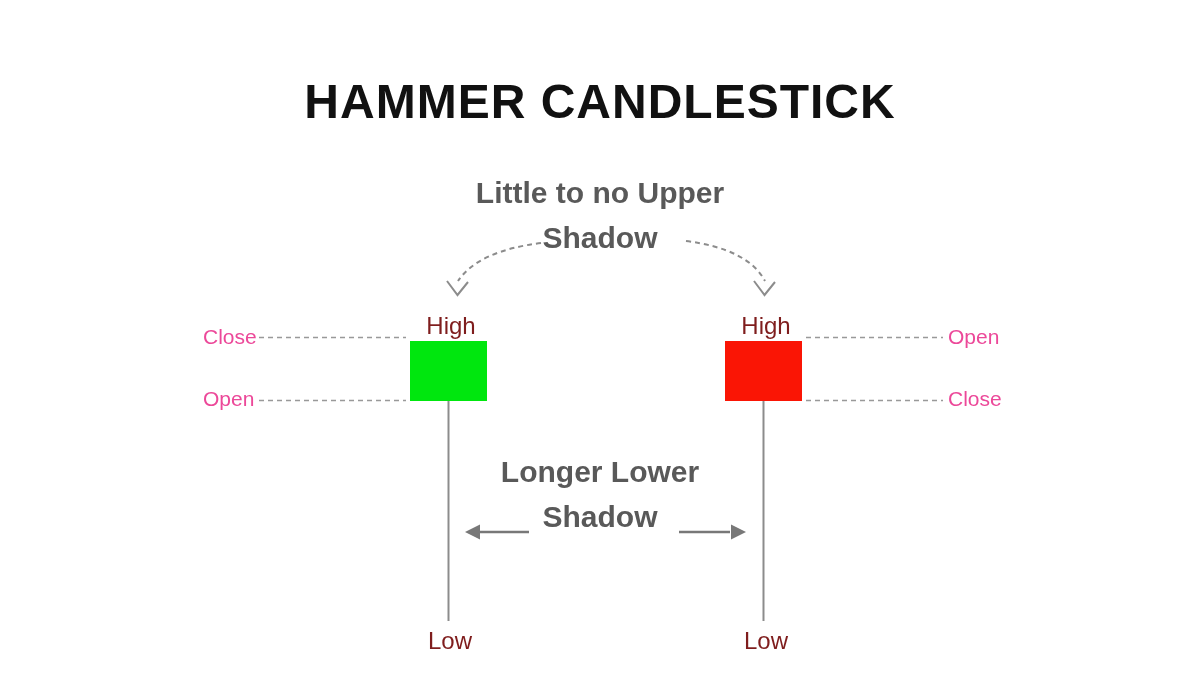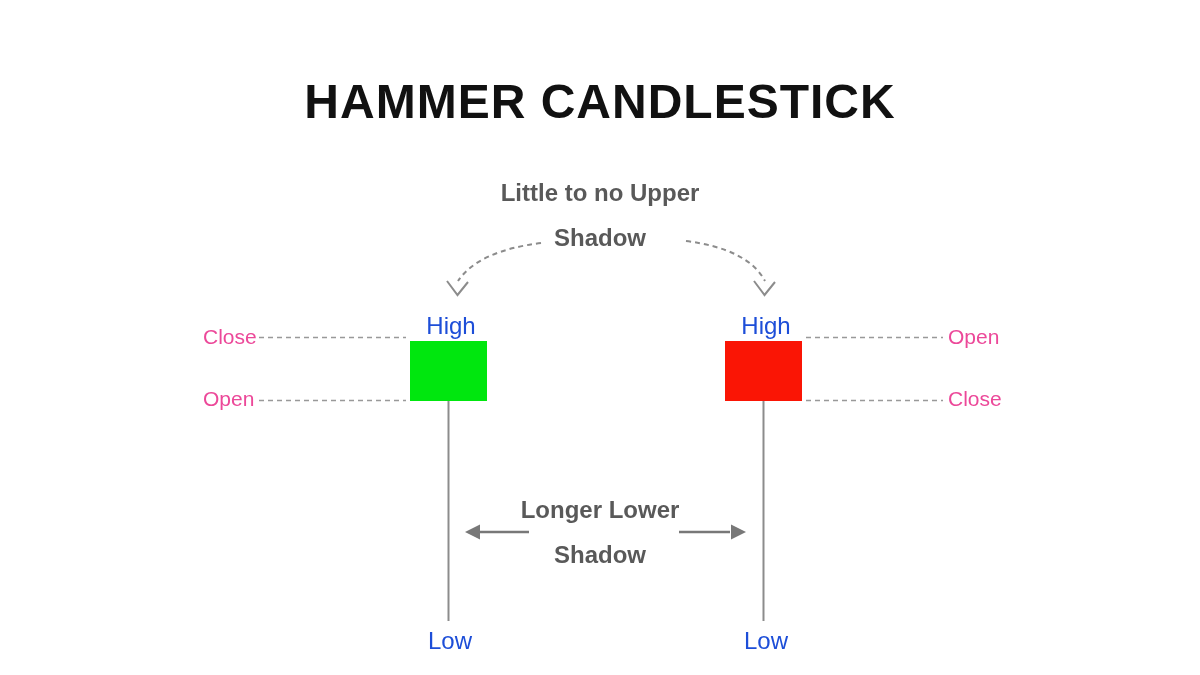--- a/index.html
+++ b/index.html
@@ -6,29 +6,29 @@
   .diagram{
     position:relative;width:1200px;height:675px;background:#ffffff;
     font-family:"Liberation Sans", sans-serif;overflow:hidden;margin-top:20px;
   }
   .title{
     position:absolute;top:54px;left:0;width:100%;text-align:center;
     font-size:48px;font-weight:800;letter-spacing:1px;color:#111111;
   }
   .annot{
     position:absolute;left:0;width:100%;text-align:center;
-    color:#595959;font-size:24px;font-weight:600;line-height:45px;
+    color:#595959;font-size:30px;font-weight:600;line-height:45px;
   }
   .annot-upper{top:150px;}
-  .annot-lower{top:467px;}
+  .annot-lower{top:429px;}
   .price-label{
     position:absolute;font-size:21px;color:#ec4899;font-weight:400;white-space:nowrap;
   }
   .hl-label{
-    position:absolute;font-size:24px;color:#1d4ed8;font-weight:500;
+    position:absolute;font-size:24px;color:#7f1d1d;font-weight:500;
     transform:translateX(-50%);white-space:nowrap;
   }
   svg.overlay{position:absolute;top:0;left:0;width:1200px;height:675px;}
 </style>
 </head>
 <body>
 
 <div class="diagram">
 
   <svg class="overlay" viewBox="0 0 1200 675">

